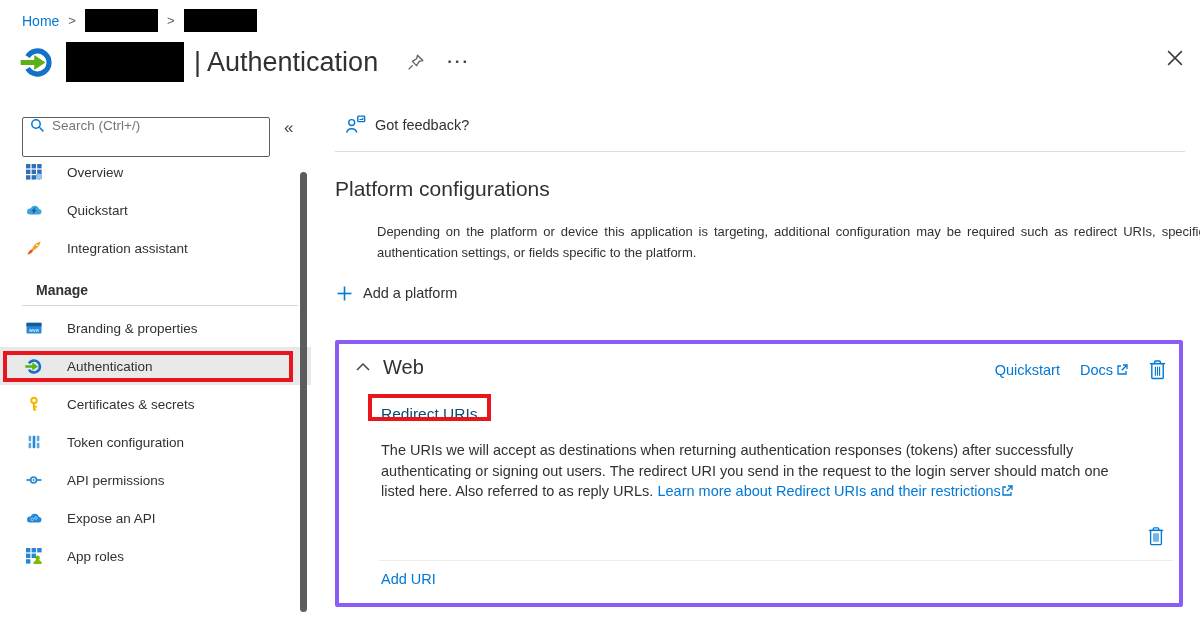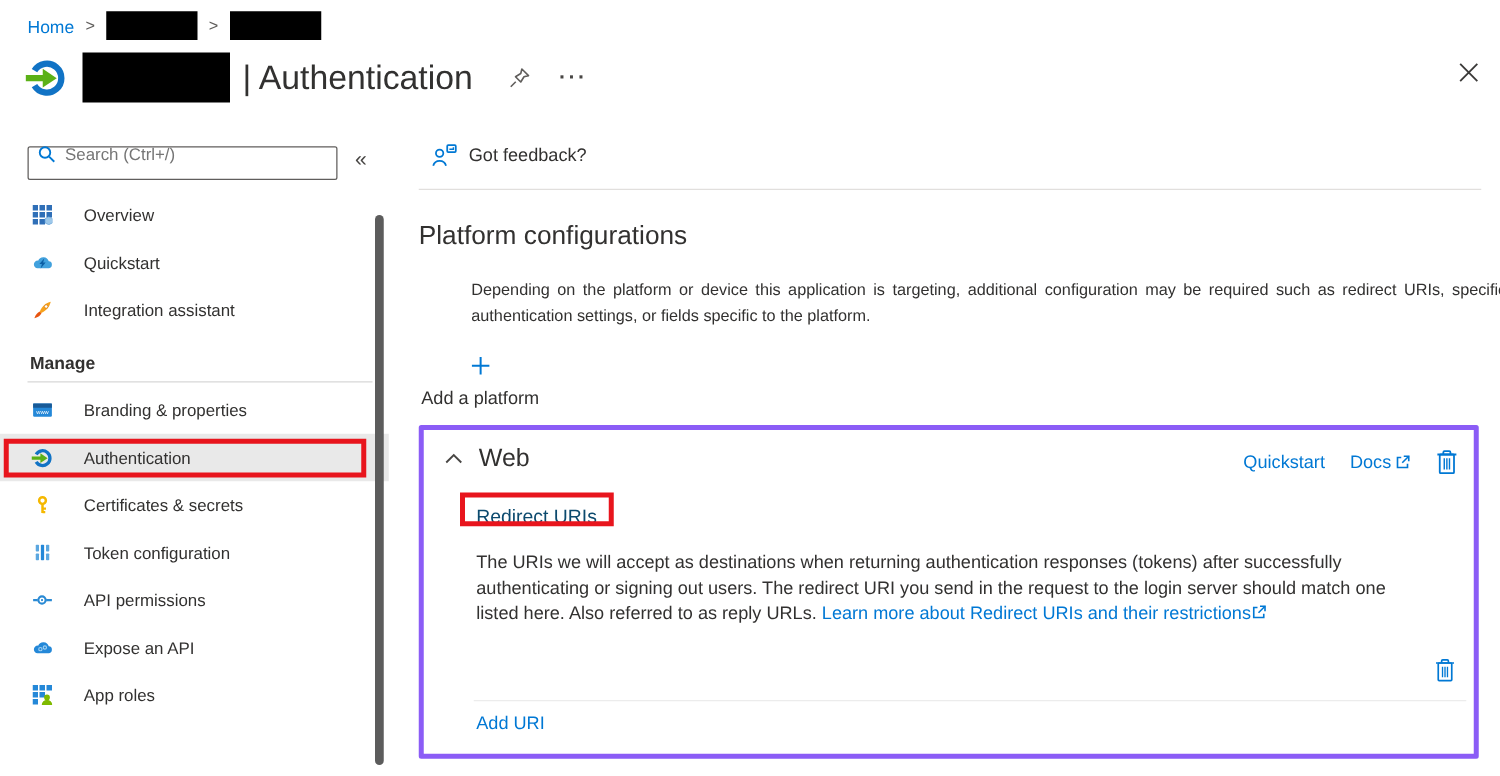--- a/index.html
+++ b/index.html
@@ -15,40 +15,40 @@
   
   .title-row { position:absolute; left:20px; top:42px; display:flex; align-items:center;text-align:right; }
   .redact-lg { width:118px; height:40px; background:#000; margin-left:13px; }
   .page-title { font-size:27px; font-weight:400; color:#323130; margin-left:10px; white-space:nowrap; }
   .pin-btn { margin-left:28px; cursor:pointer; display:flex; align-items:center; }
   .more-btn { margin-left:22px; color:#484644; font-size:17px; font-weight:700; letter-spacing:2px; cursor:pointer; line-height:10px; }
   .close-btn { position:absolute; right:17px; top:50px; cursor:pointer; }
 
   
   .search-row { position:absolute; left:22px; top:117px; display:flex; align-items:center; }
-  .search-box { width:248px; height:27px; border:1px solid #605e5c; border-radius:2px; display:flex; align-items:flex-end; padding:12px 7px; gap:7px; background:#fff; }
+  .search-box { width:248px; height:40px; border:1px solid #605e5c; border-radius:2px; display:flex; align-items:flex-start; padding:0 7px; gap:7px; background:#fff; }
   .search-box input { border:none; outline:none; font-size:13.5px; color:#605e5c; width:200px; font-family:"Liberation Sans",sans-serif; background:transparent; }
   .collapse-btn { position:absolute; left:284px; top:118px; font-size:17px; color:#484644; cursor:pointer; }
 
   .nav { position:absolute; left:0; top:153px; width:311px; }
   .nav-item { height:38px; display:flex; align-items:center; padding-left:25px; gap:25px; font-size:13.5px; color:#323130; cursor:pointer; }
   .nav-item.selected { background:#e9e9e9; }
   .nav-item .ic { width:17px; height:17px; display:flex; align-items:center; justify-content:center; flex:none; }
-  .section-label { padding:15px 0 4px 24px; font-size:14px; font-weight:700; color:#323130; }
+  .section-label { padding:15px 0 4px 36px; font-size:14px; font-weight:700; color:#323130; }
   .side-divider { margin:3px 0 3px 22px; width:276px; border-top:1px solid #d8d8d8; }
 
   .scrollbar { position:absolute; left:300px; top:172px; width:7px; height:440px; background:#5c5c5c; border-radius:4px; cursor:pointer; }
 
   
   .main { position:absolute; left:335px; top:105px; width:850px; }
   .feedback { position:absolute; left:10px; top:10px; display:flex; align-items:center; gap:9px; font-size:14.5px; color:#323130; cursor:pointer; }
   .top-divider { position:absolute; left:0; top:46px; width:850px; border-top:1px solid #e1dfdd; }
   .section-title { position:absolute; left:0; top:72px; font-size:21px; font-weight:400; color:#323130; }
   .section-desc { position:absolute; left:0; top:116px; width:828px; font-size:13px; line-height:21px; text-align:justify; color:#323130;margin-left:42px; }
-  .add-platform { position:absolute; left:2px; top:180px; display:flex; align-items:center; gap:11px; font-size:14.5px; color:#323130; cursor:pointer;flex-direction:column; }
+  .add-platform { position:absolute; left:2px; top:180px; display:flex; align-items:center; gap:11px; font-size:14.5px; color:#323130; cursor:pointer; }
 
   
   .card { position:absolute; left:0; top:235px; width:848px; height:267px; border:4px solid #8b5cf6; border-radius:2px; background:#fff; }
   .card-chevron { position:absolute; left:17px; top:18px; cursor:pointer; }
   .card-title { position:absolute; left:44px; top:12px; font-size:20px; font-weight:400; color:#323130; }
   .card-links { position:absolute; right:12px; top:15px; display:flex; align-items:center; gap:20px; }
   .blue-link { color:#0078d4; font-size:14.5px; text-decoration:none; cursor:pointer; display:flex; align-items:center; gap:3px; }
   .uris-heading { position:absolute; left:42px; top:61px; font-size:15.5px; color:#0c4a6e; }
   .card-desc { position:absolute; left:42px; top:96px; width:736px; font-size:14.5px; line-height:20.5px; color:#323130; }
   .card-desc a { color:#0078d4; text-decoration:none; cursor:pointer; }

